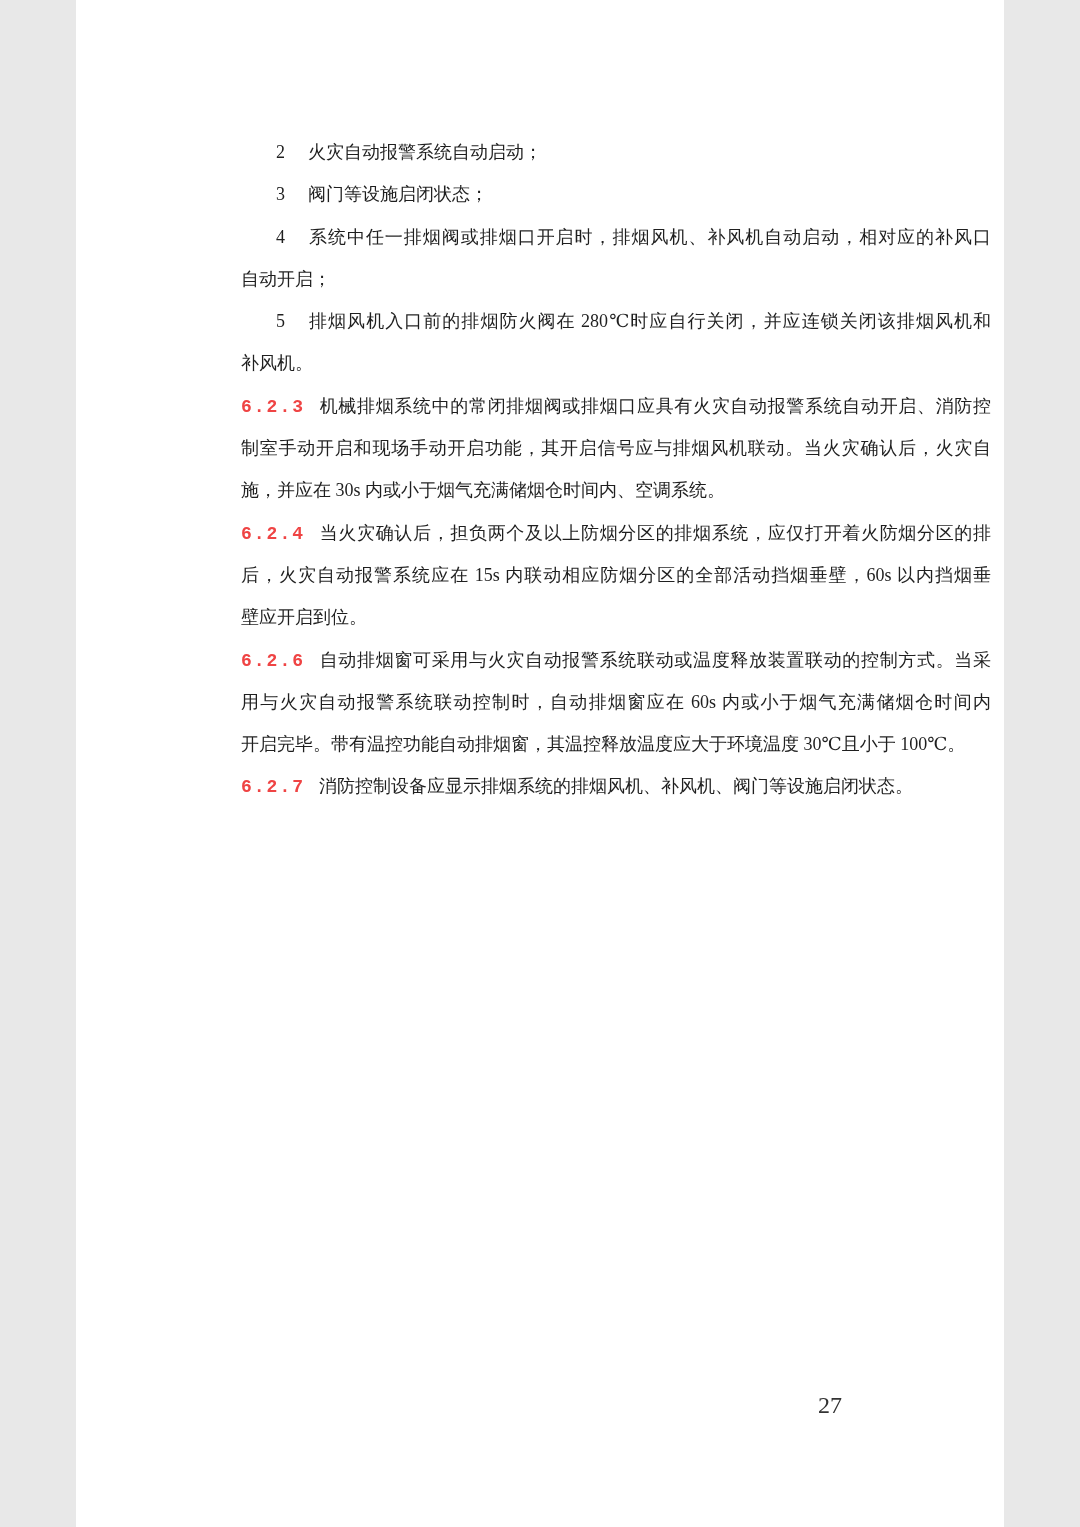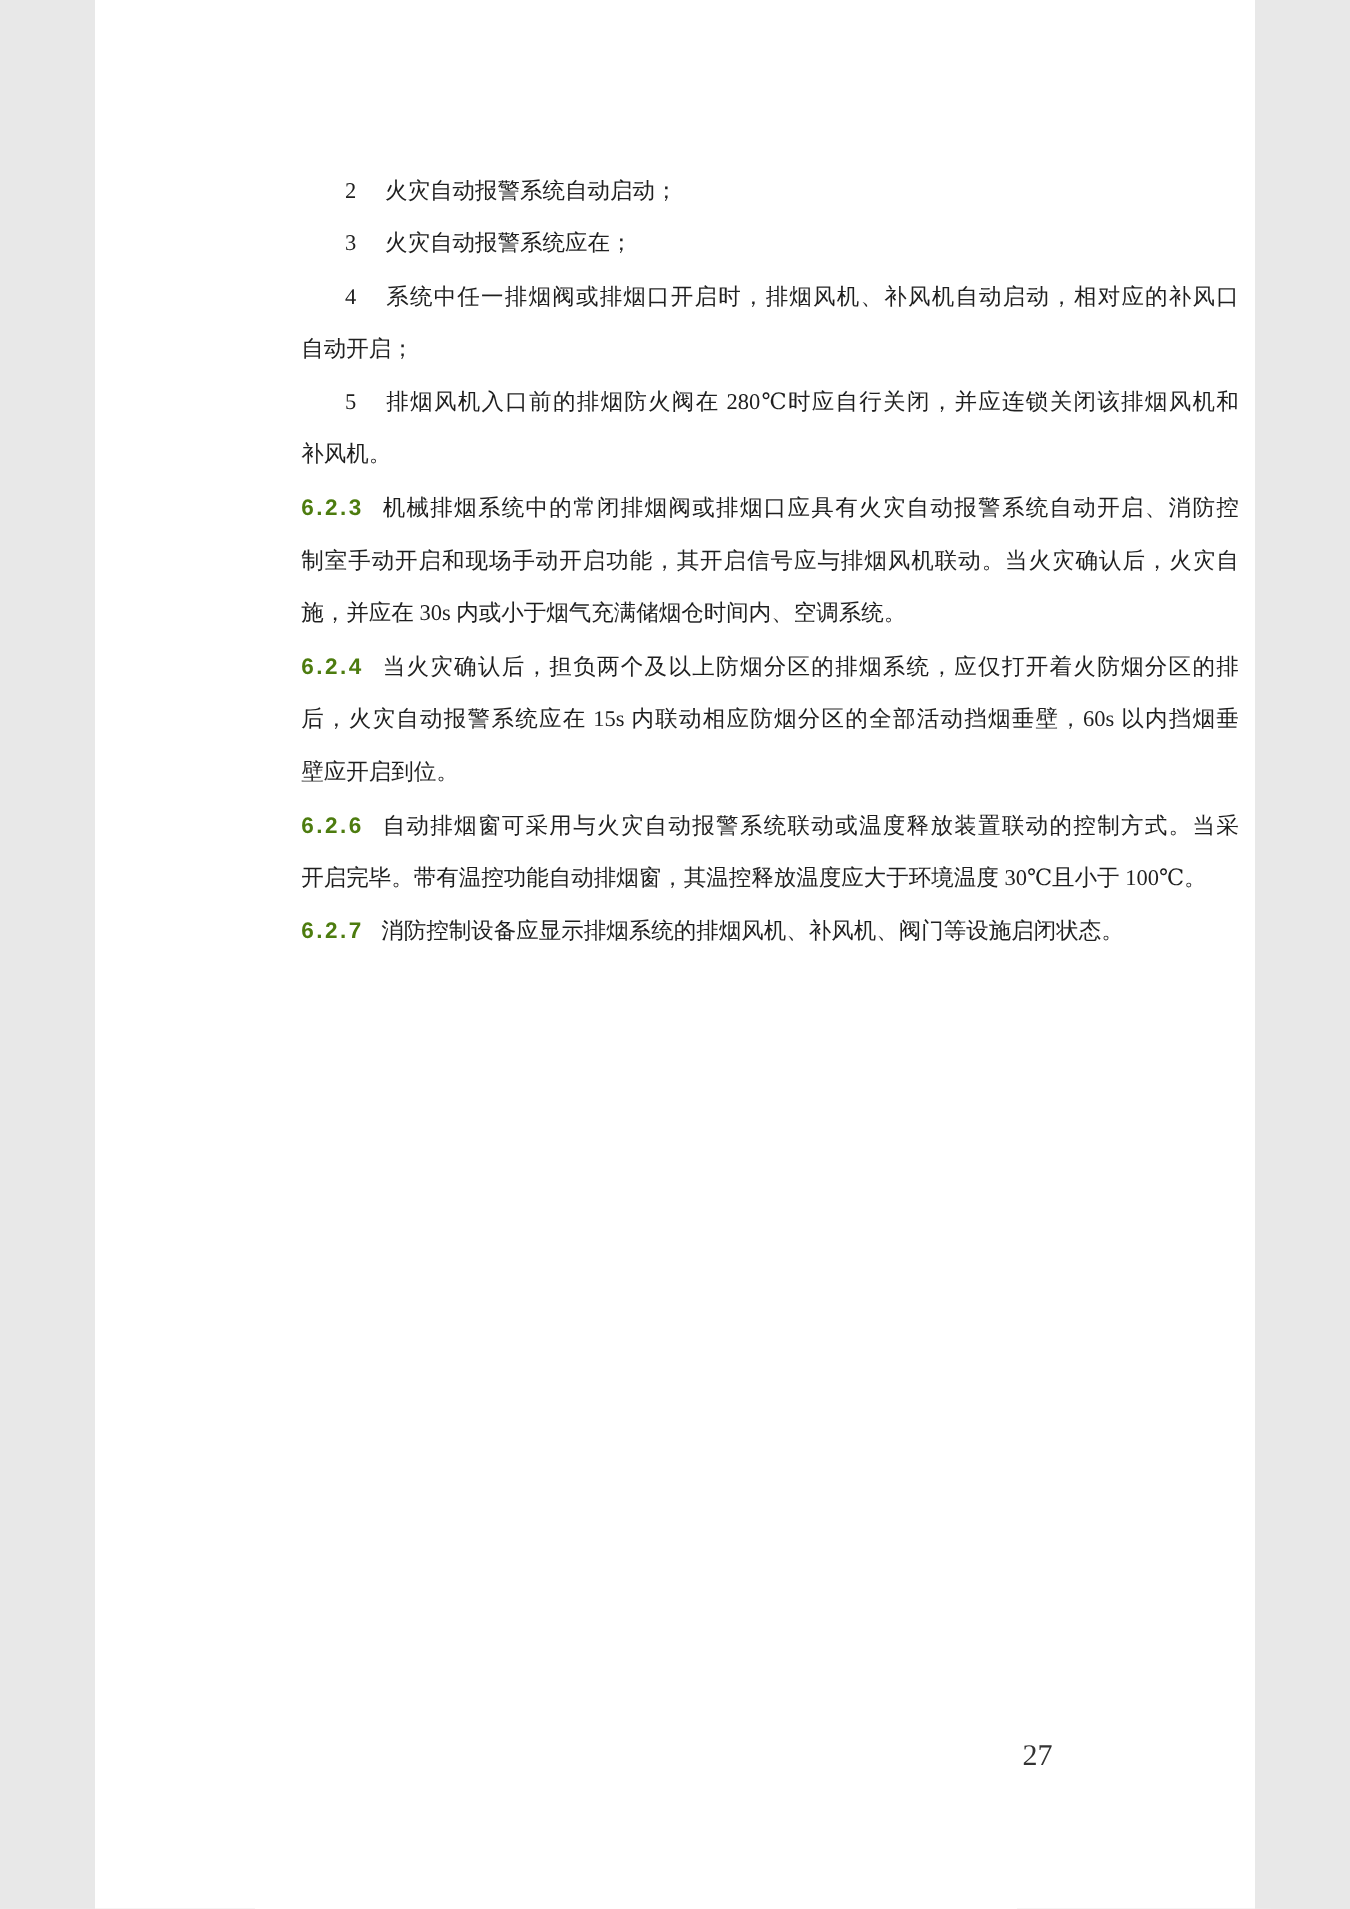--- a/index.html
+++ b/index.html
@@ -41,52 +41,53 @@
   .num-list {
     display: inline-block;
     min-width: 11px;
   }
   .gap-list {
     display: inline-block;
     width: 21px;
   }
   
   .num-section {
-    font-family: Liberation Sans, sans-serif;
+    font-family: Liberation Mono, monospace;
     font-weight: bold;
     letter-spacing: 2px;
-    color: #4d7c0f;
+    color: #ef4444;
   }
   .gap-section {
     display: inline-block;
     width: 14px;
   }
   .page-number {
     position: absolute;
     top: 1392px;
     right: 162px;
     font-size: 24px;
     color: #333333;
   }
 </style>
 </head>
 <body>
 
 <div class="page">
   <div class="content" id="content">
       <div class="line list"><span class="num-list">2</span><span class="gap-list"></span><span>火灾自动报警系统自动启动；</span></div>
-      <div class="line list"><span class="num-list">3</span><span class="gap-list"></span><span>火灾自动报警系统应在；</span></div>
+      <div class="line list"><span class="num-list">3</span><span class="gap-list"></span><span>阀门等设施启闭状态；</span></div>
       <div class="line list full"><span class="num-list">4</span><span class="gap-list"></span><span>系统中任一排烟阀或排烟口开启时，排烟风机、补风机自动启动，相对应的补风口</span></div>
       <div class="line cont"><span>自动开启；</span></div>
       <div class="line list full"><span class="num-list">5</span><span class="gap-list"></span><span>排烟风机入口前的排烟防火阀在 280℃时应自行关闭，并应连锁关闭该排烟风机和</span></div>
       <div class="line cont"><span>补风机。</span></div>
       <div class="line section full"><span class="num-section">6.2.3</span><span class="gap-section"></span><span>机械排烟系统中的常闭排烟阀或排烟口应具有火灾自动报警系统自动开启、消防控</span></div>
       <div class="line cont full"><span>制室手动开启和现场手动开启功能，其开启信号应与排烟风机联动。当火灾确认后，火灾自</span></div>
       <div class="line cont"><span>施，并应在 30s 内或小于烟气充满储烟仓时间内、空调系统。</span></div>
       <div class="line section full"><span class="num-section">6.2.4</span><span class="gap-section"></span><span>当火灾确认后，担负两个及以上防烟分区的排烟系统，应仅打开着火防烟分区的排</span></div>
       <div class="line cont full"><span>后，火灾自动报警系统应在 15s 内联动相应防烟分区的全部活动挡烟垂壁，60s 以内挡烟垂</span></div>
       <div class="line cont"><span>壁应开启到位。</span></div>
       <div class="line section full"><span class="num-section">6.2.6</span><span class="gap-section"></span><span>自动排烟窗可采用与火灾自动报警系统联动或温度释放装置联动的控制方式。当采</span></div>
+      <div class="line cont full"><span>用与火灾自动报警系统联动控制时，自动排烟窗应在 60s 内或小于烟气充满储烟仓时间内</span></div>
       <div class="line cont"><span>开启完毕。带有温控功能自动排烟窗，其温控释放温度应大于环境温度 30℃且小于 100℃。</span></div>
       <div class="line section"><span class="num-section">6.2.7</span><span class="gap-section"></span><span>消防控制设备应显示排烟系统的排烟风机、补风机、阀门等设施启闭状态。</span></div>
     </div>
   <div class="page-number">27</div>
 </div>
 
 </body></html>

